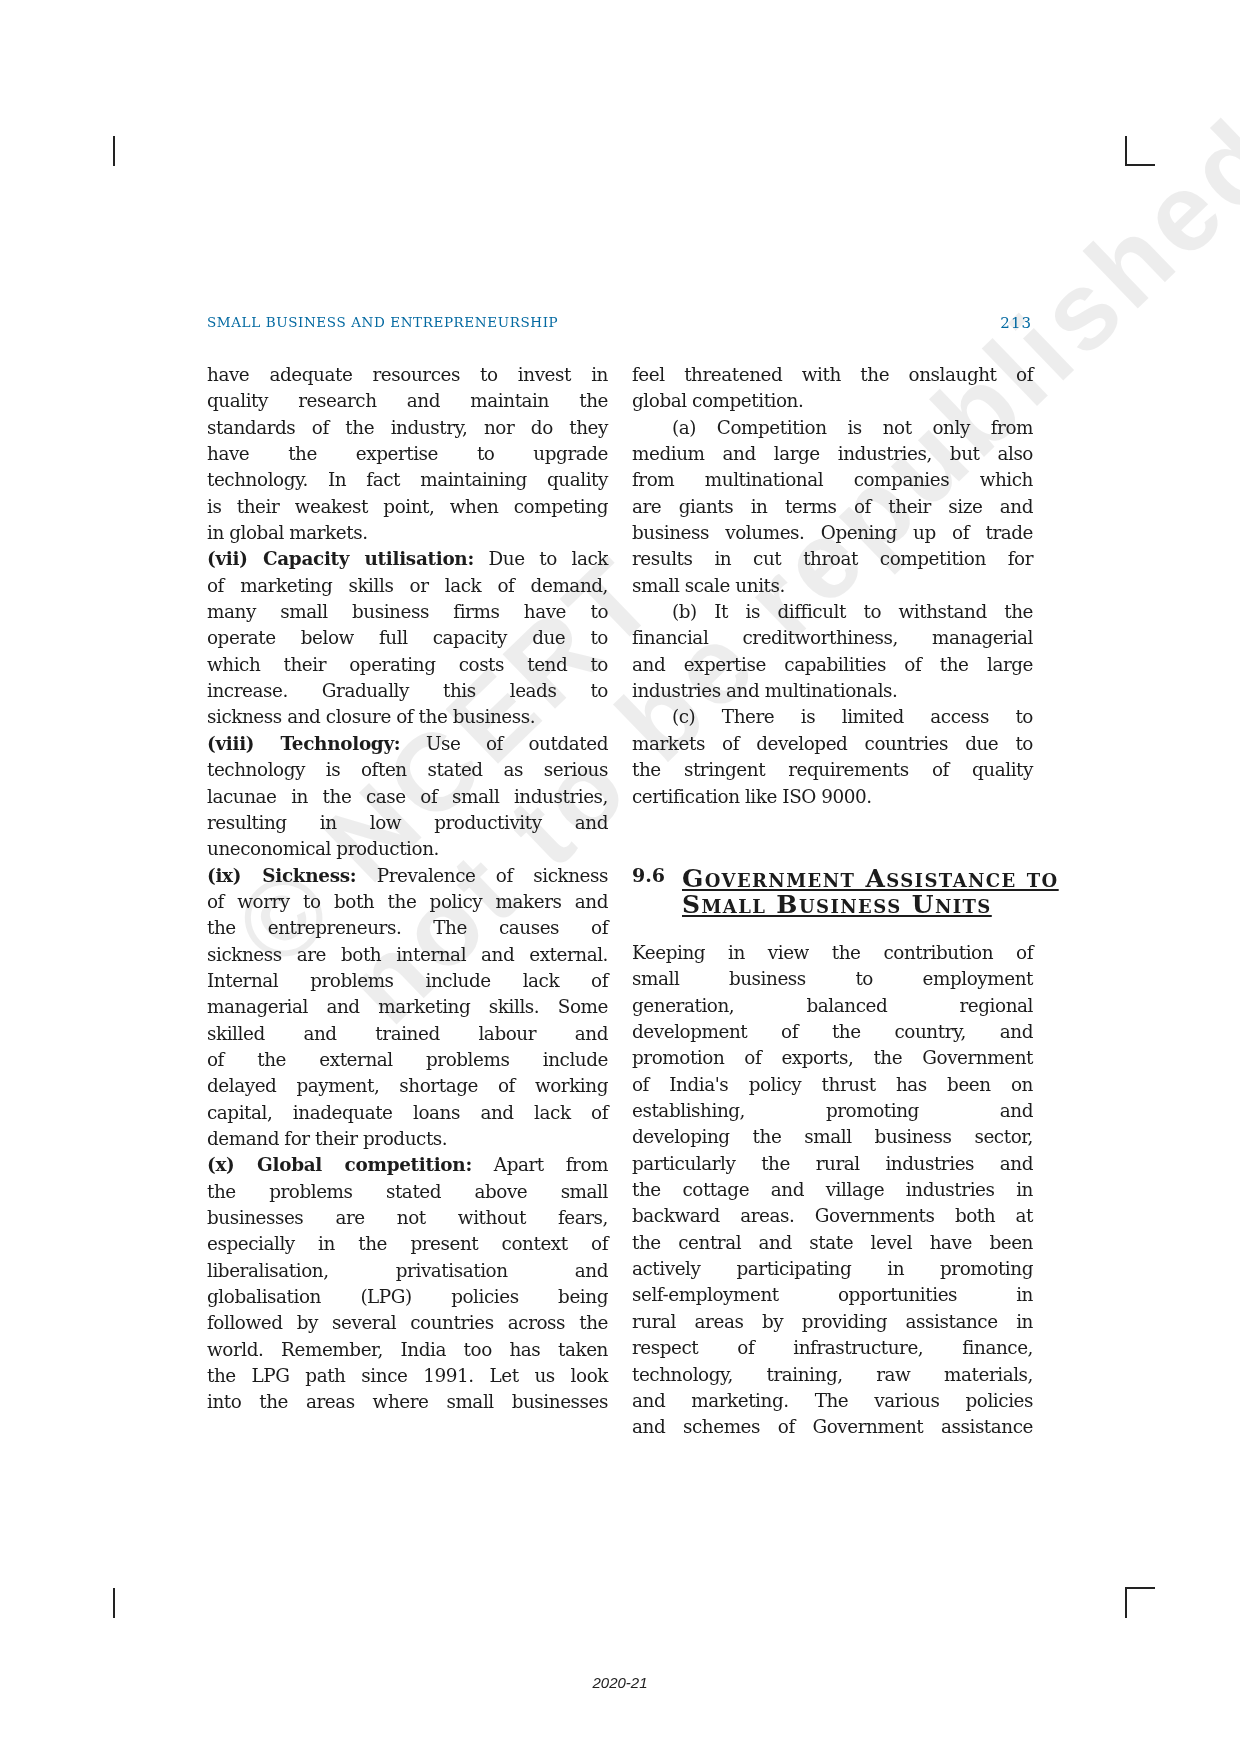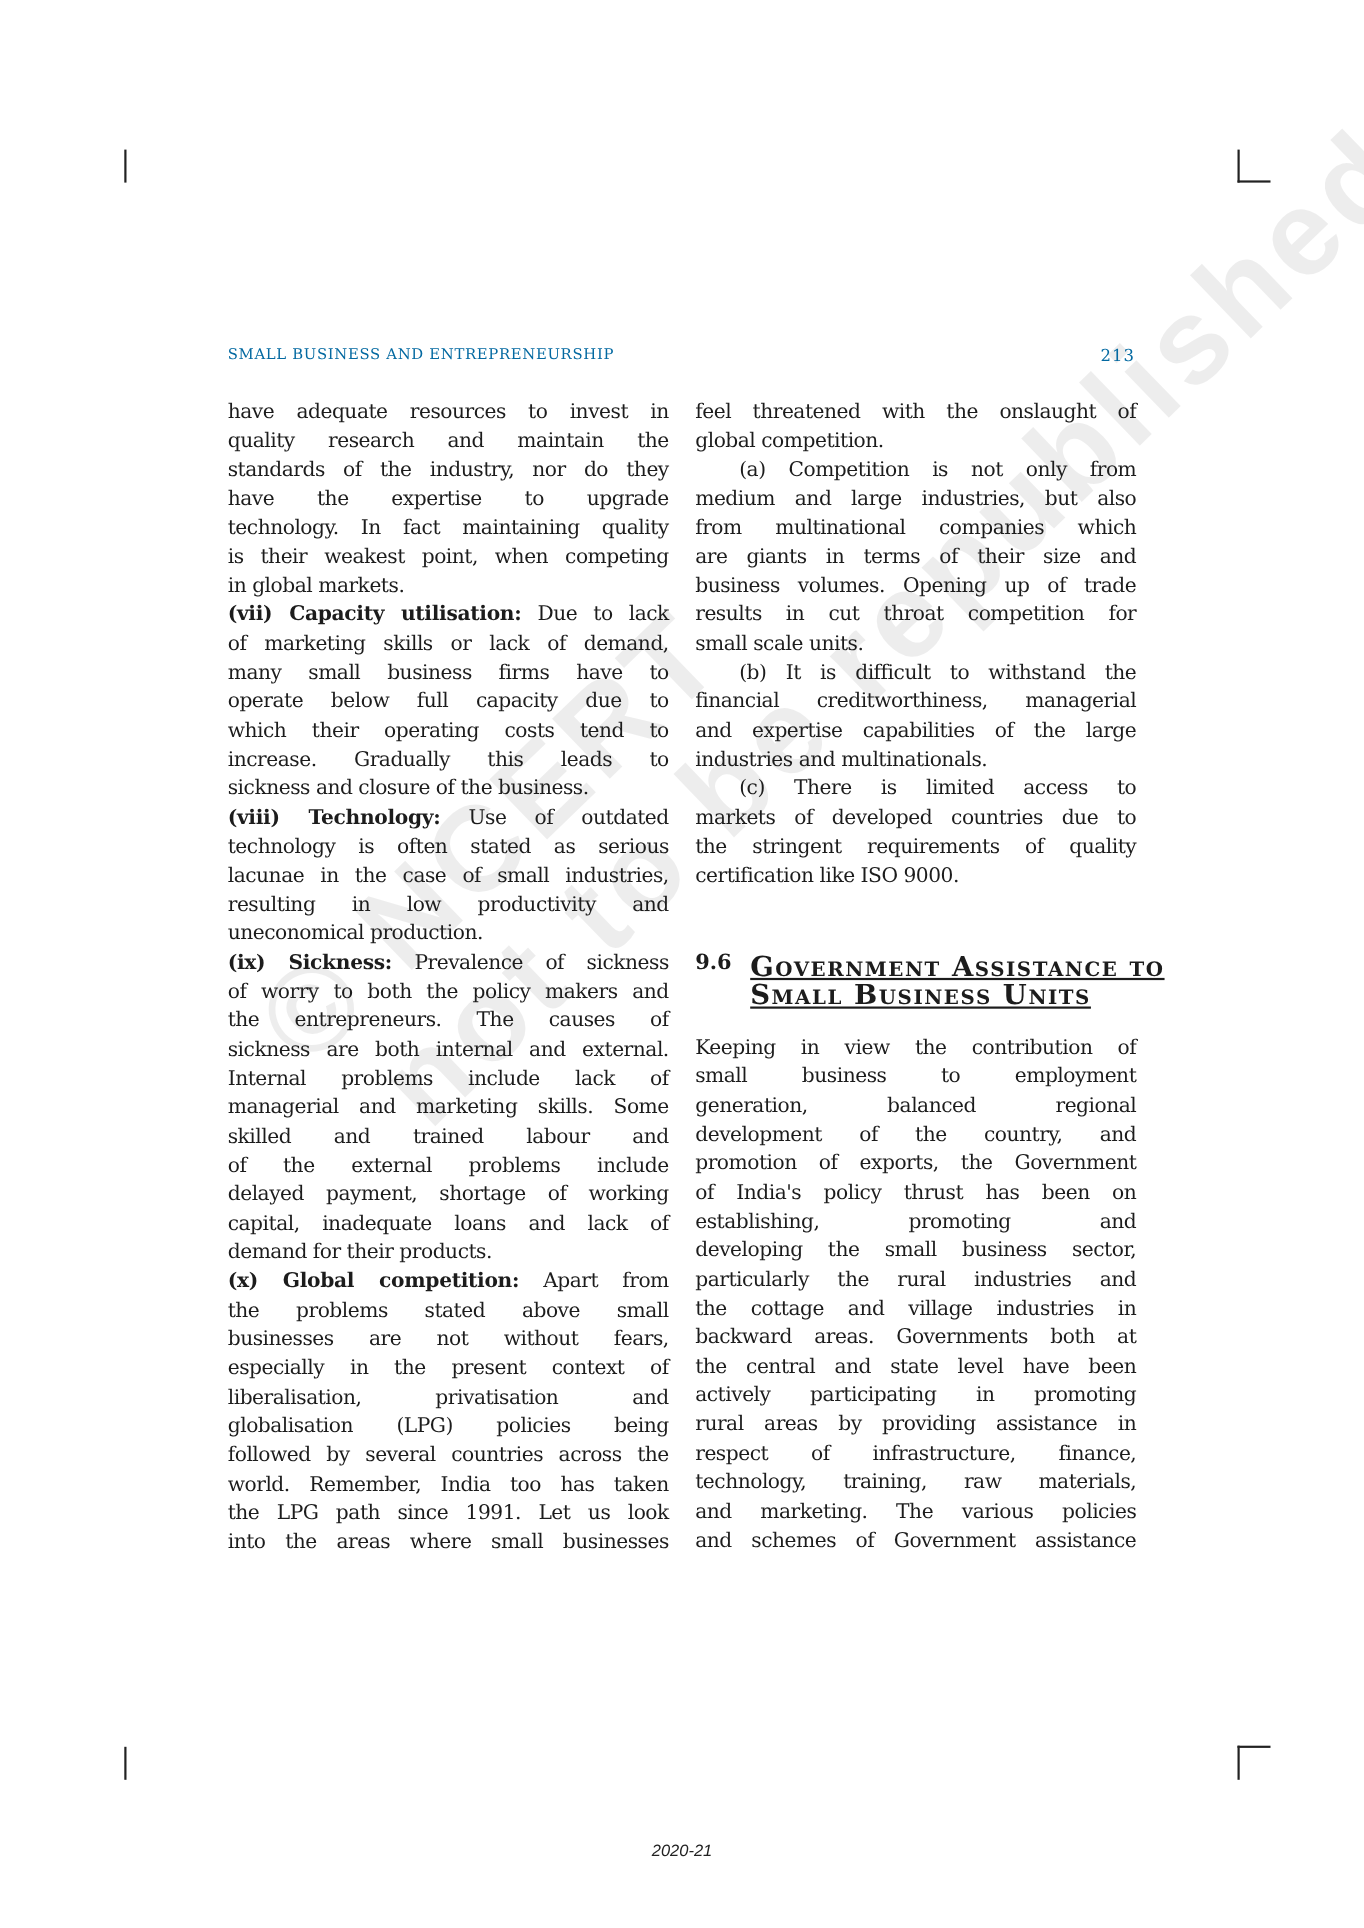--- a/index.html
+++ b/index.html
@@ -140,20 +140,21 @@
       <div class="line">development of the country, and</div>
       <div class="line">promotion of exports, the Government</div>
       <div class="line">of India's policy thrust has been on</div>
       <div class="line">establishing, promoting and</div>
       <div class="line">developing the small business sector,</div>
       <div class="line">particularly the rural industries and</div>
       <div class="line">the cottage and village industries in</div>
       <div class="line">backward areas. Governments both at</div>
       <div class="line">the central and state level have been</div>
       <div class="line">actively participating in promoting</div>
+      <div class="line">self-employment opportunities in</div>
       <div class="line">rural areas by providing assistance in</div>
       <div class="line">respect of infrastructure, finance,</div>
       <div class="line">technology, training, raw materials,</div>
       <div class="line">and marketing. The various policies</div>
       <div class="line">and schemes of Government assistance</div>
     </div>
 
   <div class="footer">2020-21</div>
 </div>
 

